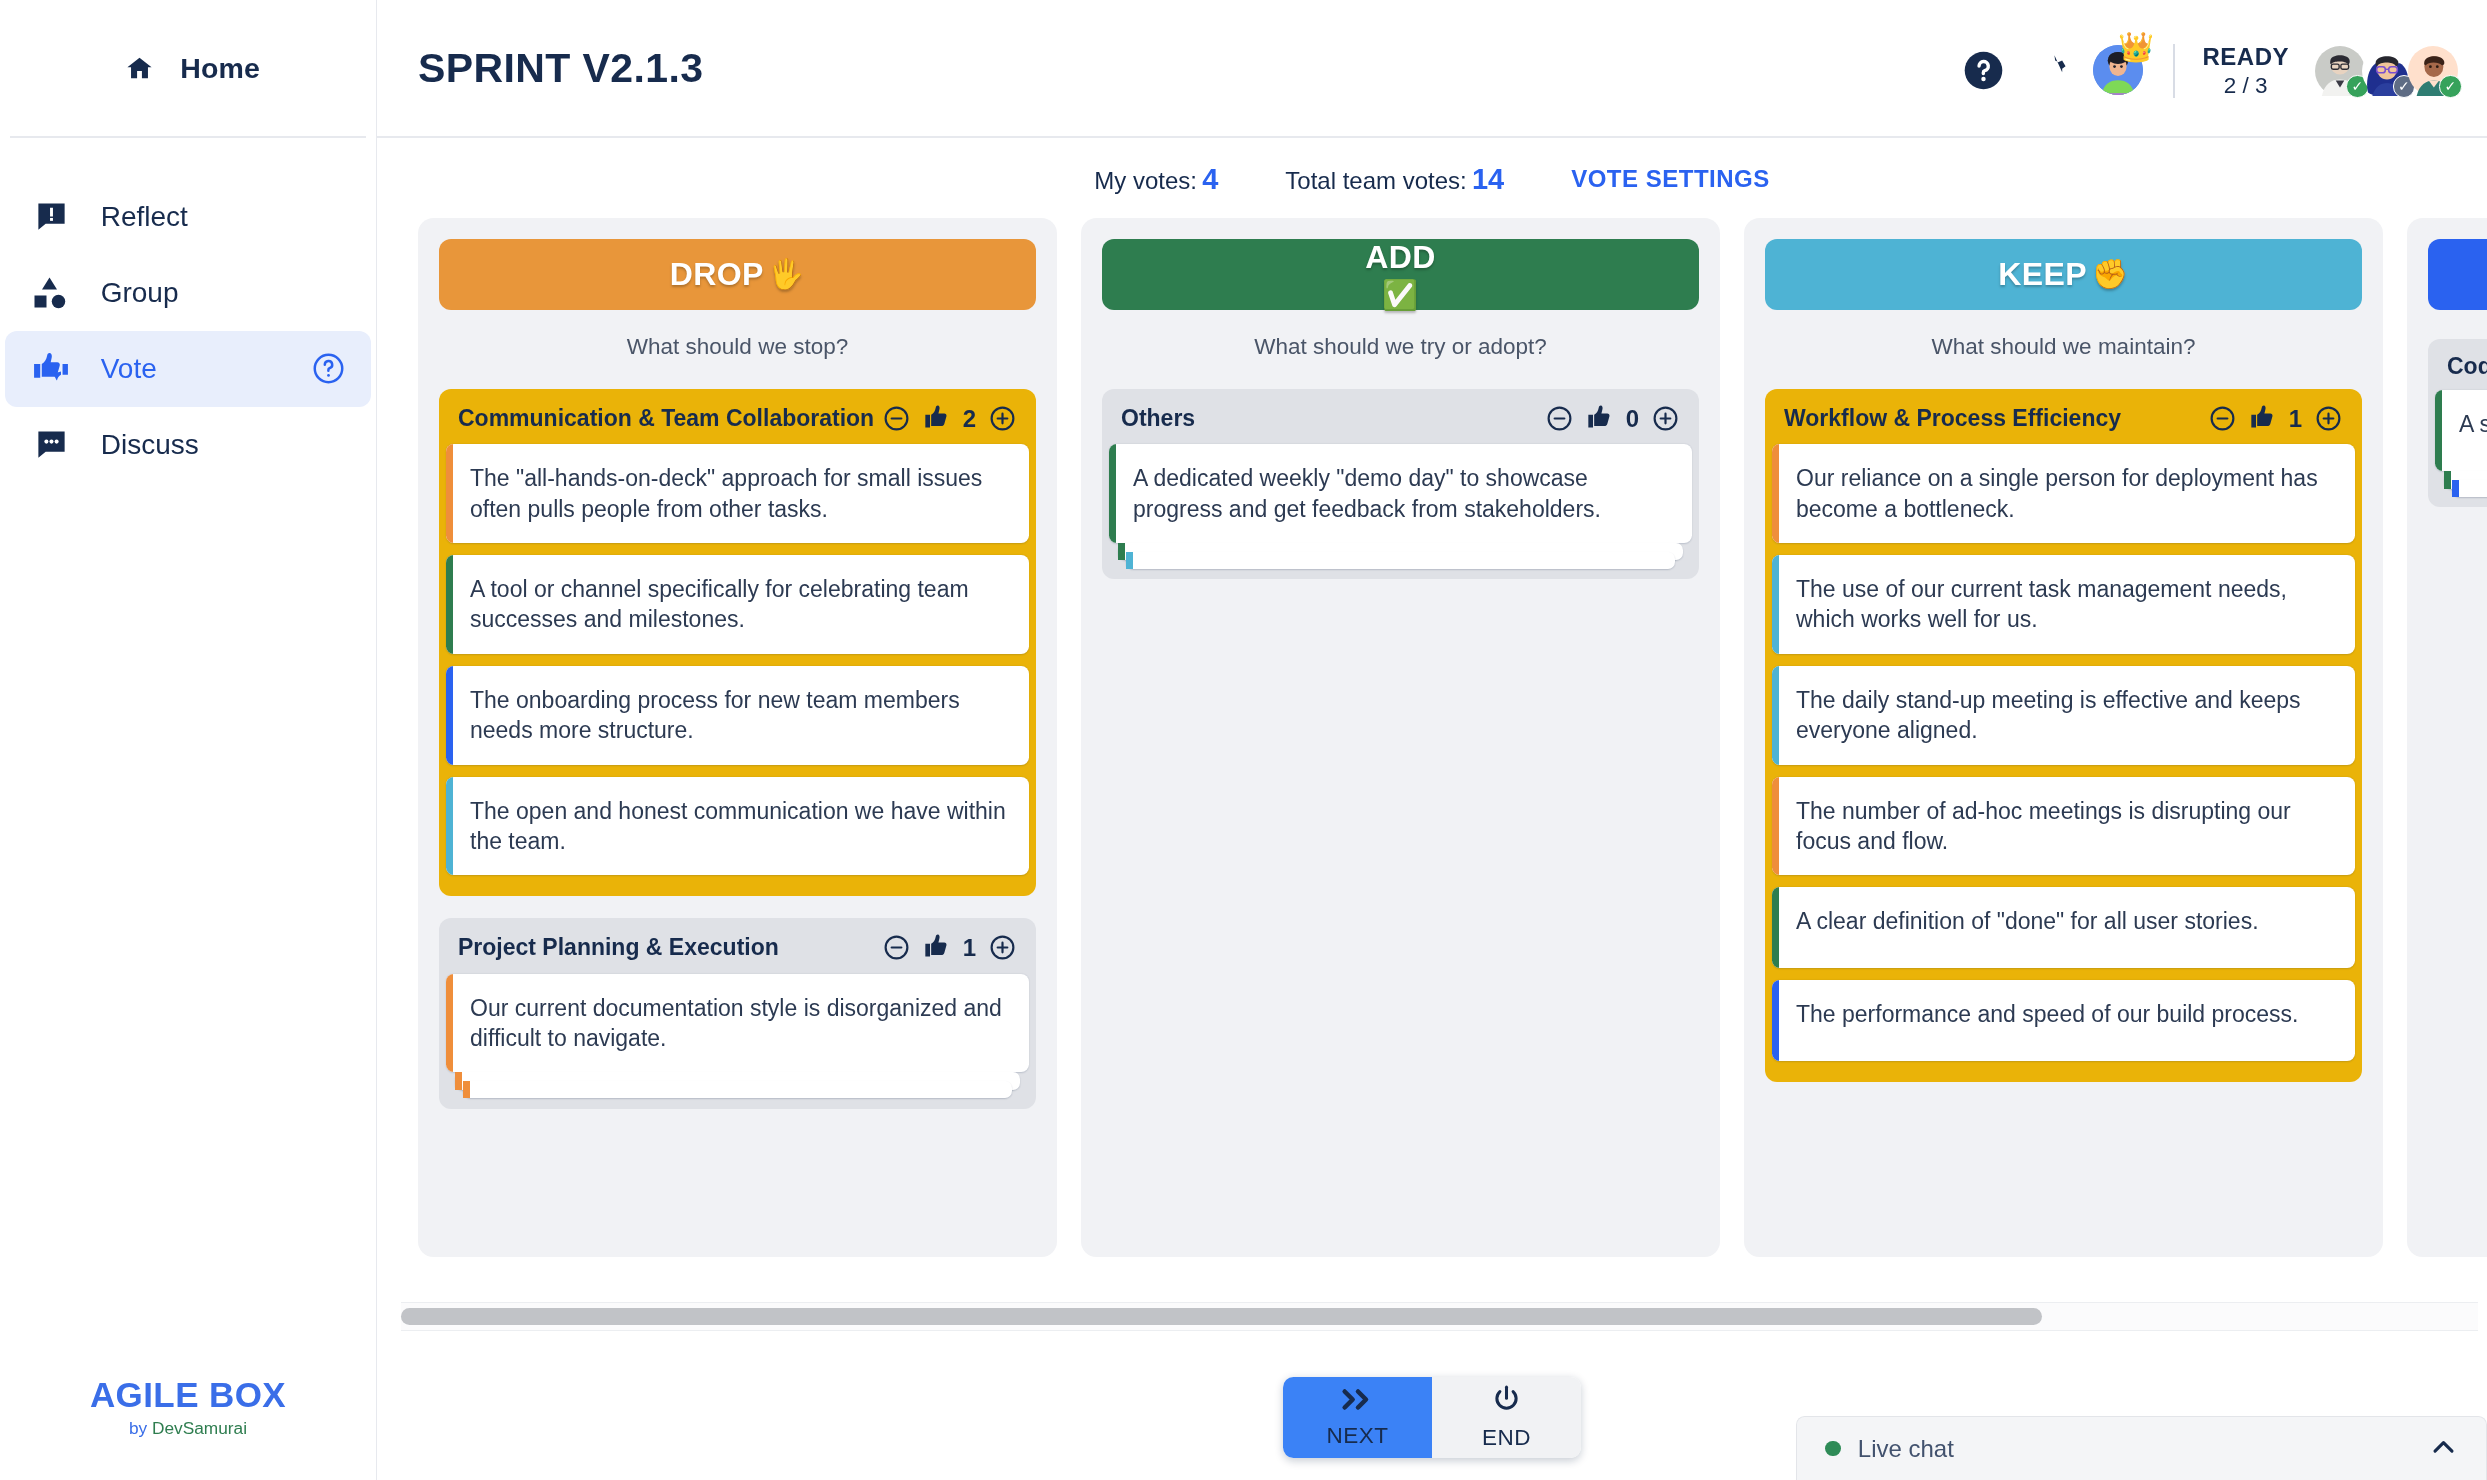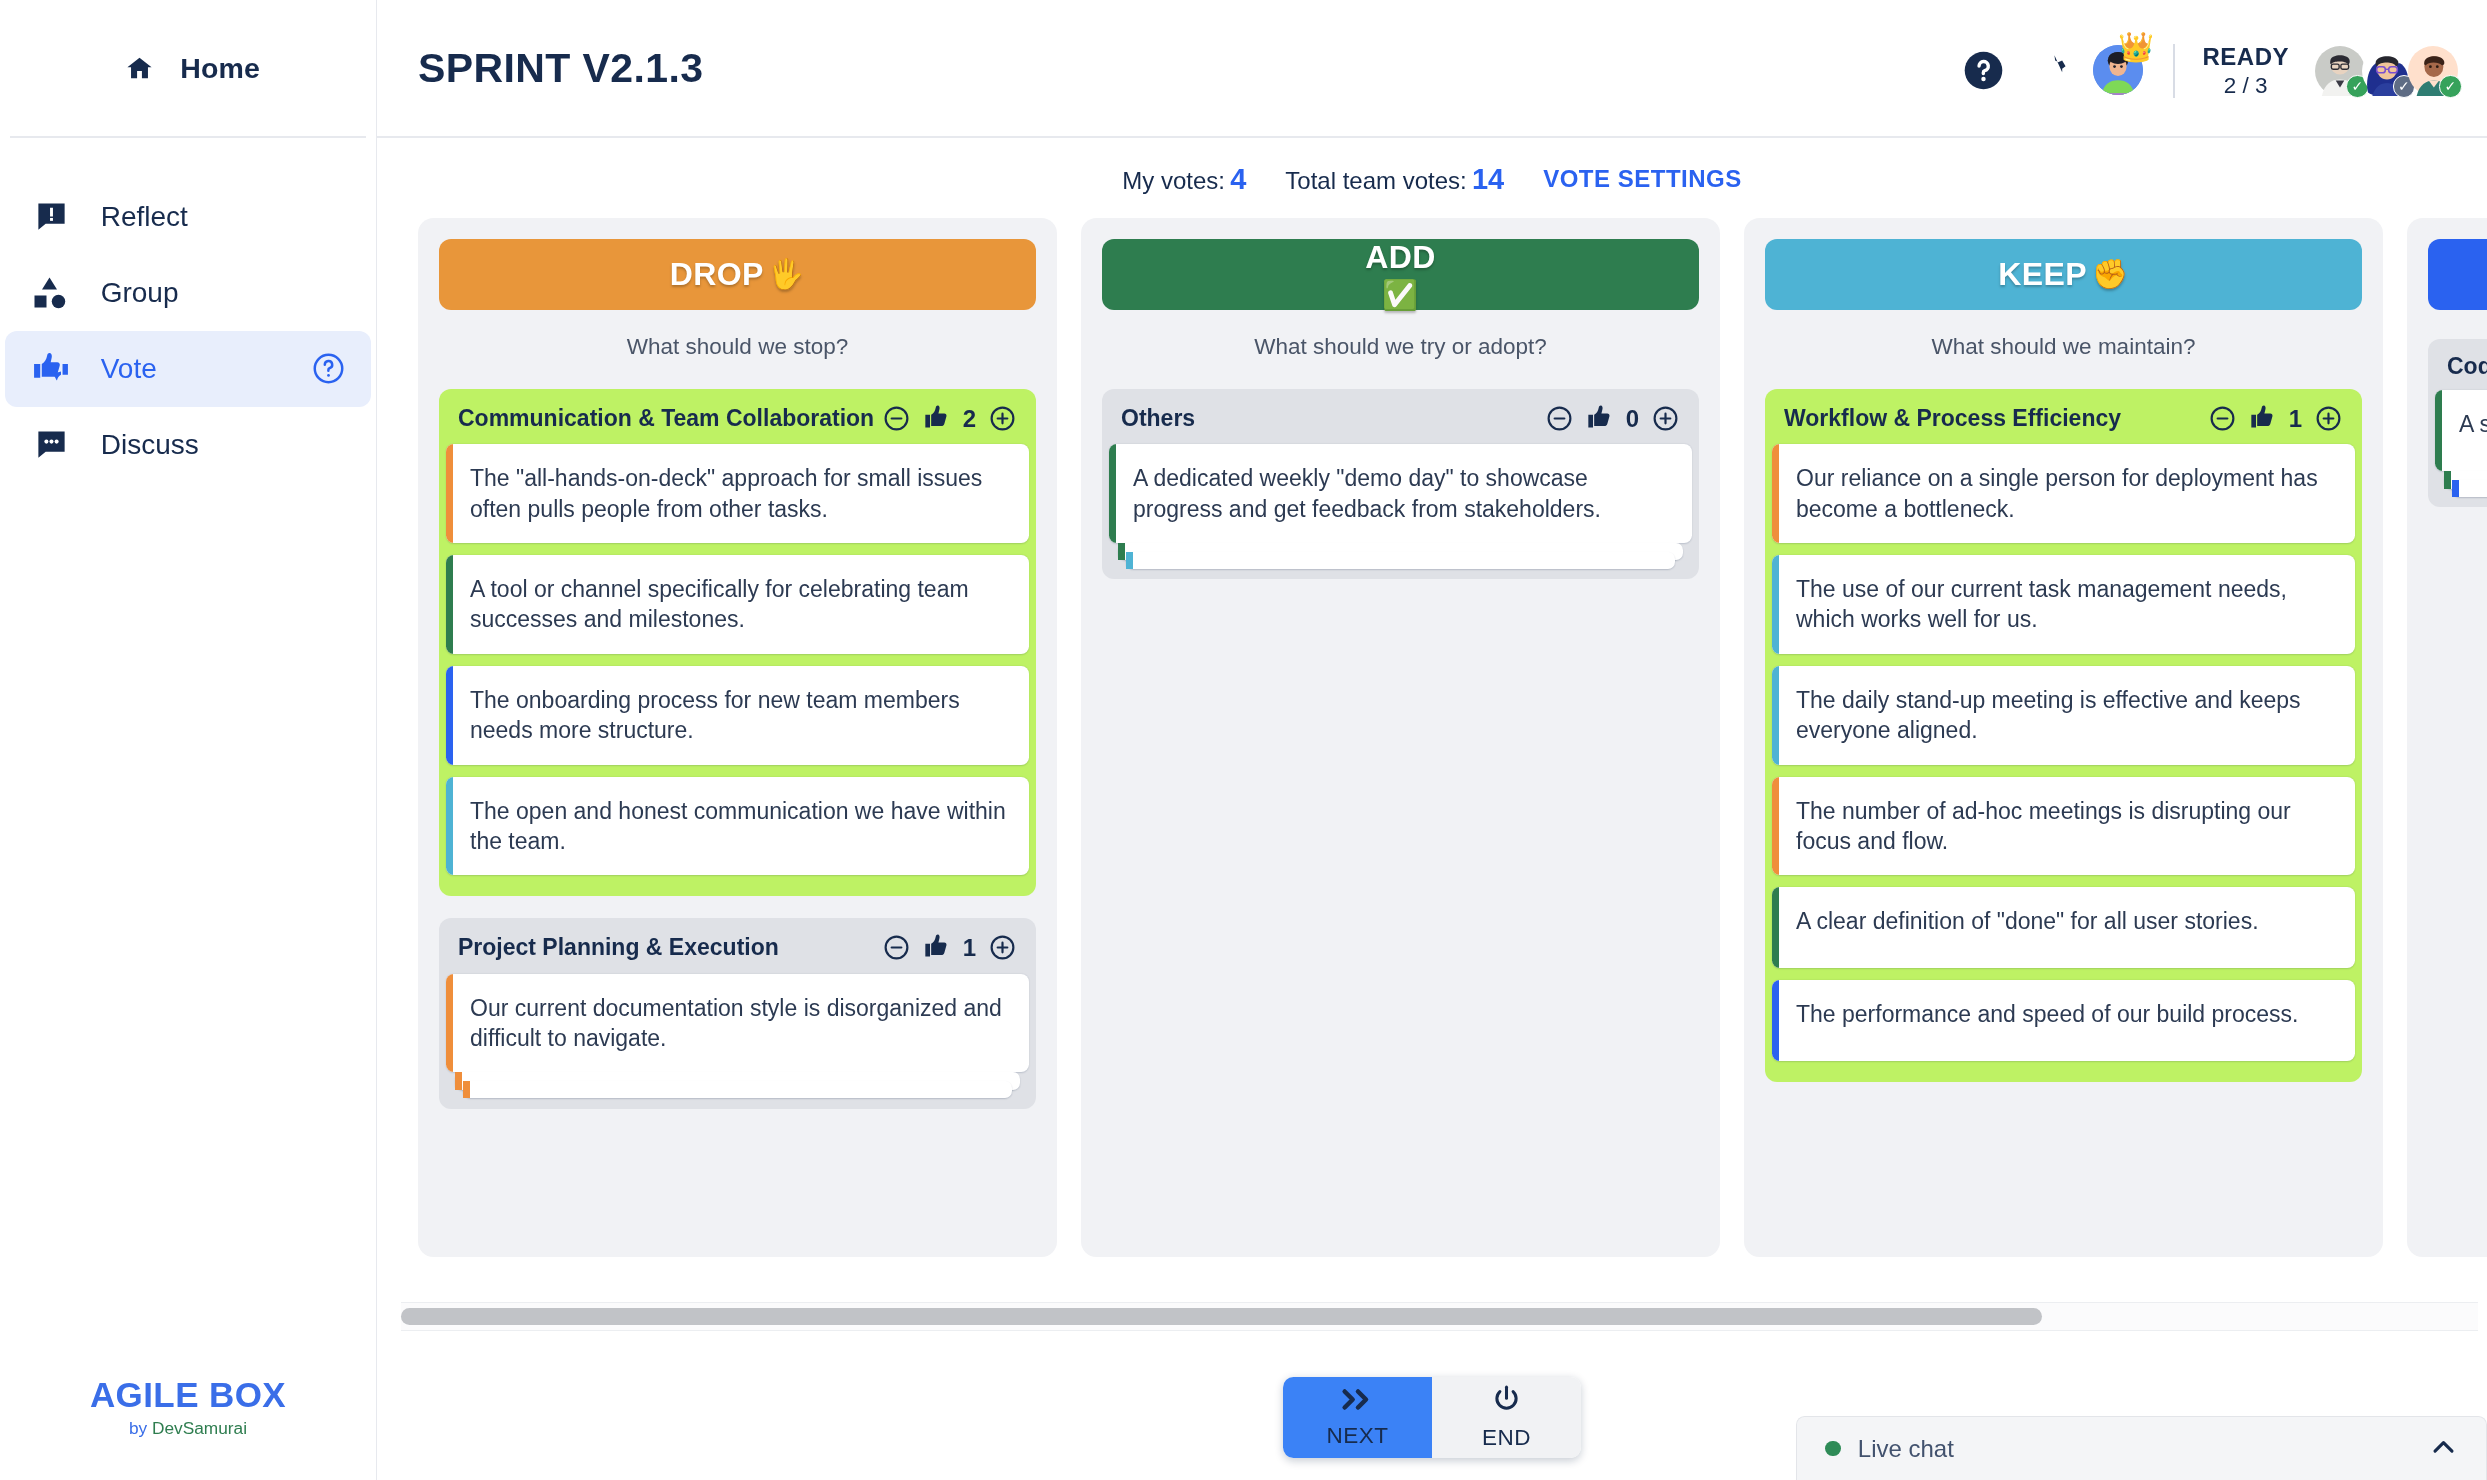--- a/index.html
+++ b/index.html
@@ -69,21 +69,21 @@
   .av-check {
     position:absolute; right: -3.5px; bottom: -1.7px;
     width: 22.5px; height: 22.5px; border-radius: 50%;
     display:flex; align-items:center; justify-content:center;
     color:#fff; font-size: 14px; border: 1.7px solid #fff;
   }
 
   .top-divider { height: 1.7px; background: #e7e9ee; margin: 0 0 0 0; }
 
   .vote-bar {
-    height: 83px; display: flex; align-items: center; justify-content: center; gap: 39px;
+    height: 83px; display: flex; align-items: center; justify-content: center; gap: 67px;
   }
   .vote-stat { font-size: 24px; color: #172b4d; }
   .vote-stat b { color: #2a62f0; font-size: 29px; font-weight: 700; margin-left: 5.2px;}
   .vote-settings { font-size: 24px; font-weight: 700; color: #2a62f0; letter-spacing: 0.5px; cursor:pointer; }
 
   
   .board-scroll { position: absolute; left: 0; right: 0; top: 218px; bottom: 178px; overflow: hidden; }
   .board { display: flex; gap: 24px; padding: 0 41px; }
   .column {
     width: 639px; flex: 0 0 639px;
@@ -95,21 +95,21 @@
   .col-head {
     height: 71px; border-radius: 12px;
     display:flex; align-items:center; justify-content:center;
     color:#fff; font-size: 32px; font-weight: 700; letter-spacing: 0.4px;
     text-shadow: 0 1.7px 2.6px rgba(0,0,0,.25);
     gap: 5px;
   }
   .col-q { text-align:center; font-size: 22.5px; color:#4a5568; margin: 24px 0 29px 0; }
 
   .group { border-radius: 12px; margin-bottom: 22.5px; position: relative; }
-  .group.lilac { background: #bef264; }
+  .group.lilac { background: #eab308; }
   .group.grey { background: #dfe1e6; }
   .group-head {
     display:flex; align-items:center; padding: 14px 19px 10.4px 19px;
   }
   .group-title { font-size: 23px; font-weight: 700; color: #172b4d; }
   .group-votes { margin-left:auto; display:flex; align-items:center; gap: 12px; }
   .gv-num { font-size: 24px; font-weight: 700; color:#172b4d; }
   .gv-btn { cursor: pointer; display:flex; }
 
   .cards { padding: 0 7px 8.6px 7px; }

